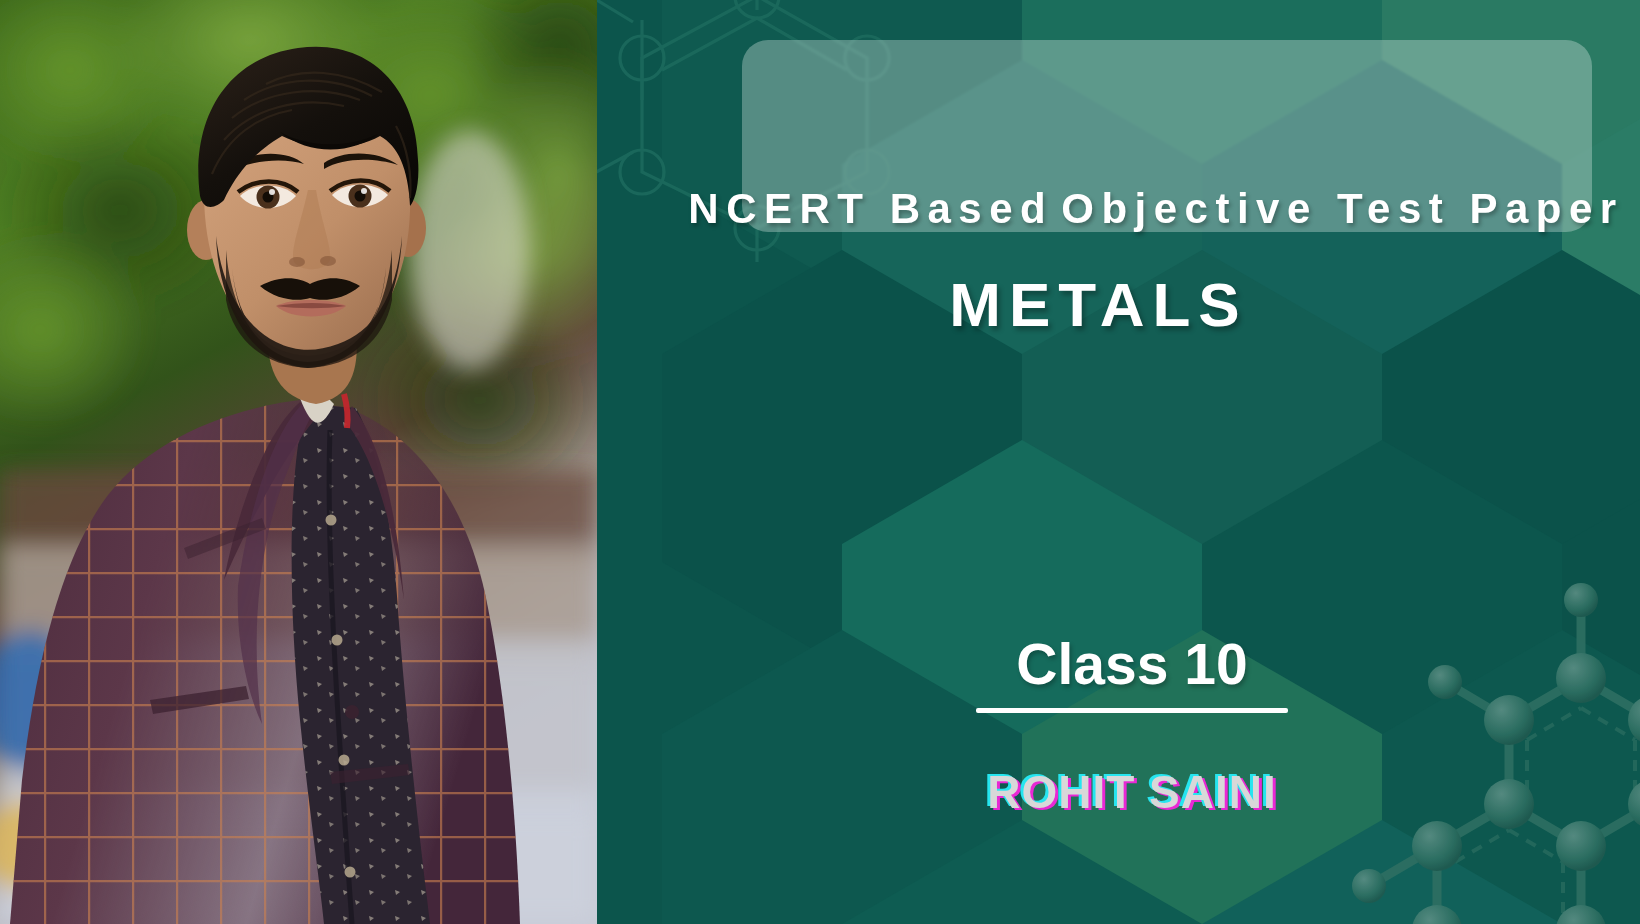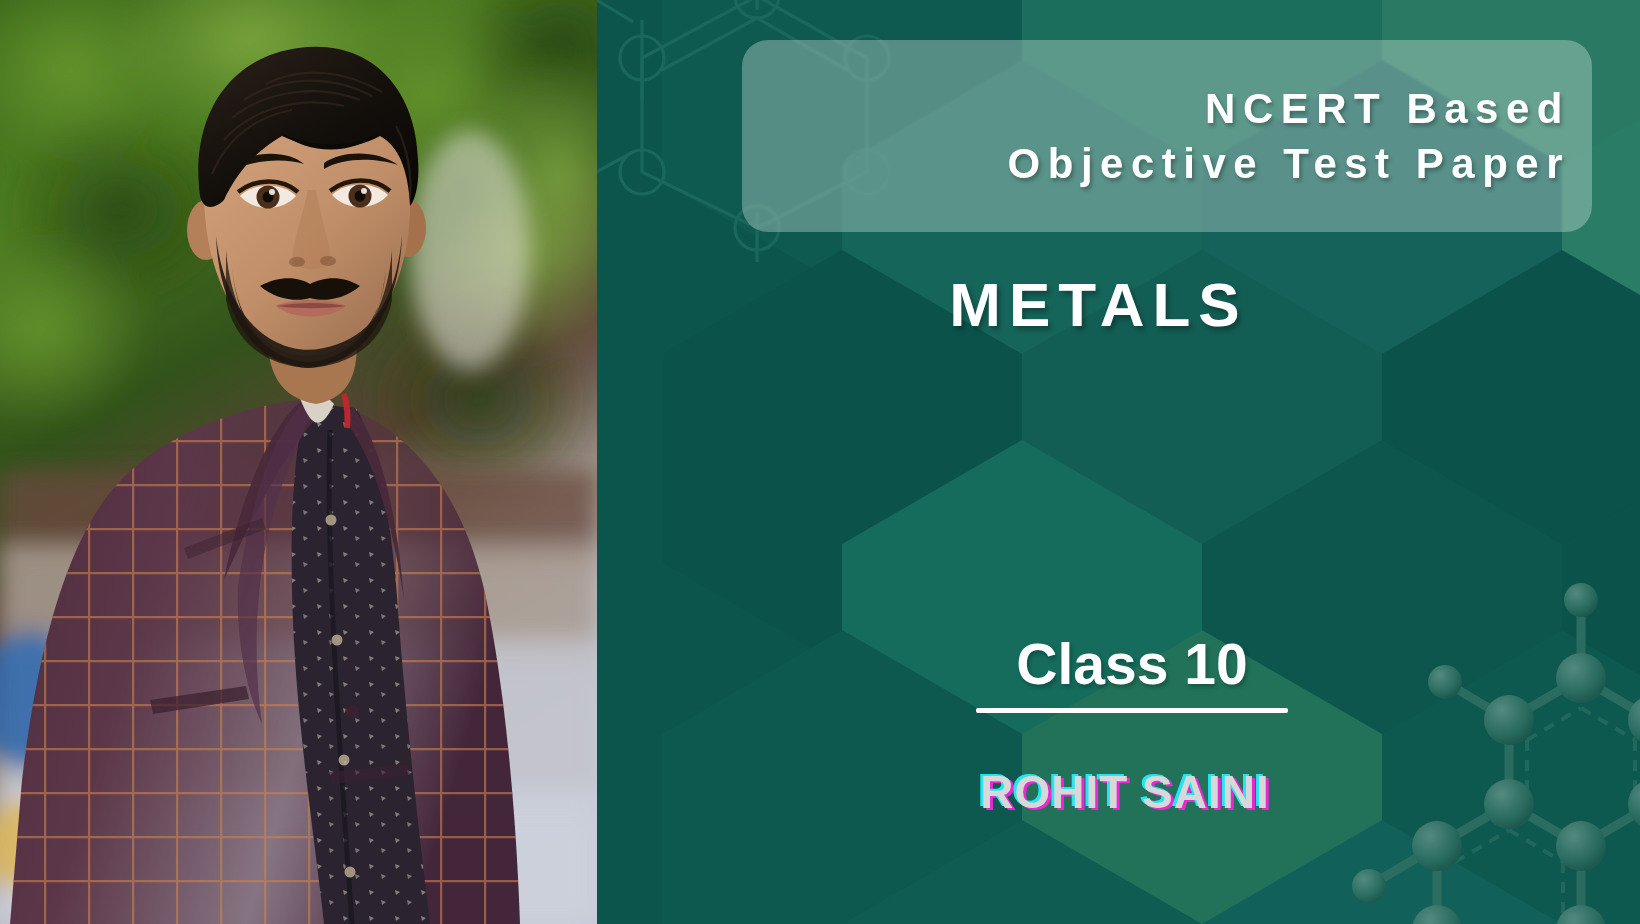--- a/index.html
+++ b/index.html
@@ -36,21 +36,21 @@
   }
 
   
   .subtitle-box {
     position:absolute;
     left:145px; top:40px;
     width:850px; height:192px;
     background:rgba(222,238,233,0.34);
     border-radius:26px;
     display:flex;
-    flex-direction:column;
+    flex-direction:row;
     align-items:flex-end;
     justify-content:center;
     padding-right:22px;
     gap:8px;
     backdrop-filter:blur(1px);
   }
   .subtitle-line {
     color:#ffffff;
     font-size:42px;
     font-weight:bold;
@@ -97,21 +97,21 @@
   .class-rule {
     margin:12px auto 0 auto;
     width:312px; height:5px;
     background:#ffffff;
     border-radius:2px;
   }
 
   
   .presenter {
     position:absolute;
-    left:288px; top:765px;
+    left:295px; top:765px;
     width:480px;
     text-align:center;
     font-size:46px;
     font-weight:bold;
     letter-spacing:1px;
     color:#d8d8d8;
     text-shadow:
       -3px -2px 0 #26e5ef,
        3px  2px 0 #e928d4;
     white-space:nowrap;

